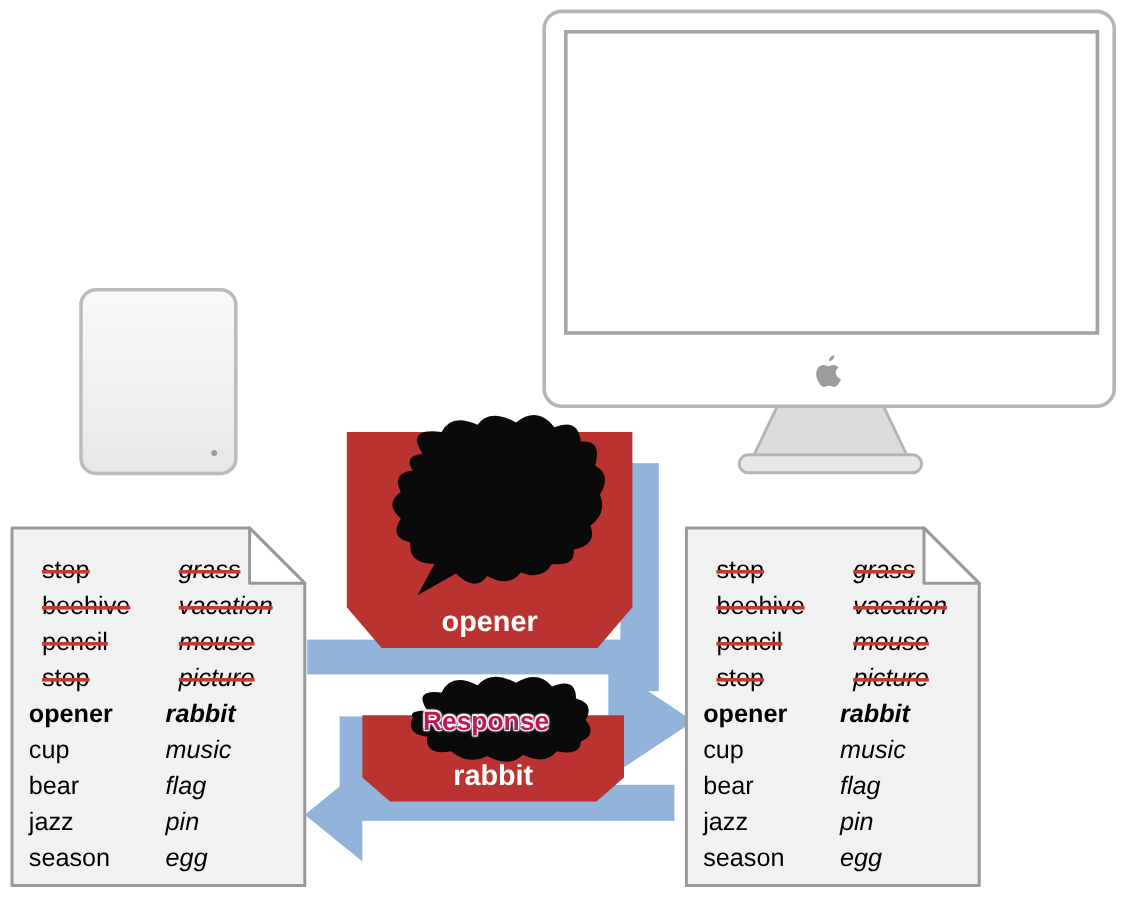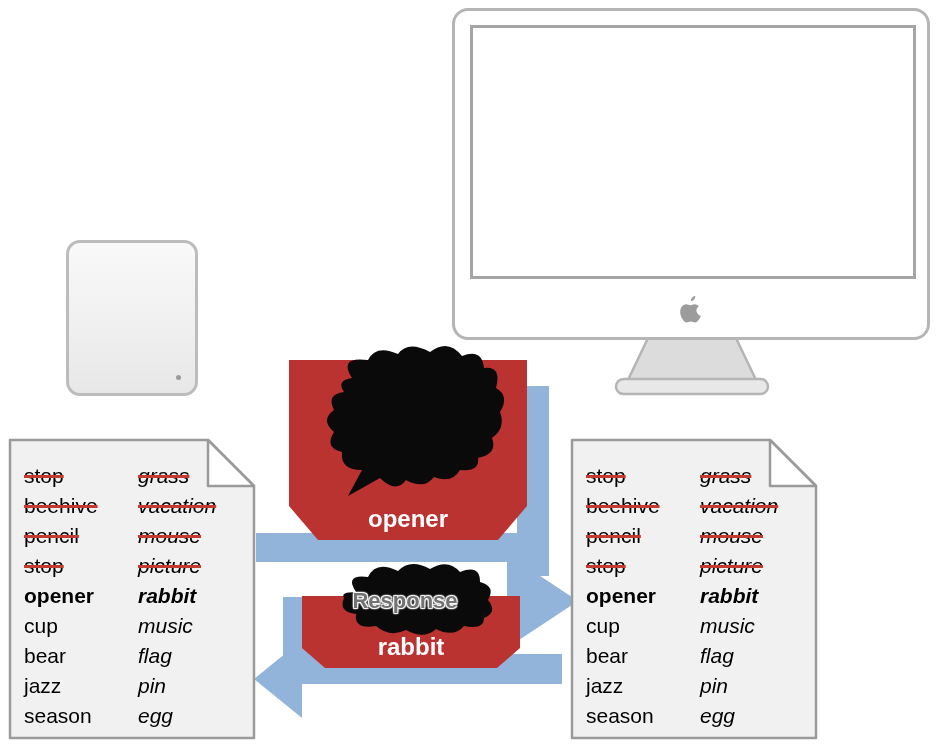--- a/index.html
+++ b/index.html
@@ -29,30 +29,30 @@
   .document { position:absolute; width:248px; height:302px; z-index:5; }
   .doc-left  { left:8px;  top:438px; }
   .doc-right { left:570px; top:438px; }
   .doc-shape { position:absolute; left:0; top:0; width:248px; height:302px; }
   .doc-body { fill:#f1f1f1; stroke:#9a9a9a; stroke-width:2.5; stroke-linejoin:round; }
   .doc-fold { fill:#ffffff; stroke:#9a9a9a; stroke-width:2.5; stroke-linejoin:round; }
   .doc-col { position:absolute; top:23px; }
   .col1 { left:16px; }
   .col2 { left:130px;font-style:italic; }
   .word { display:block; font-size:21px; line-height:30px; color:#000; white-space:nowrap; }
-  .word.struck { text-decoration:line-through; text-decoration-color:#c23a30; text-decoration-thickness:3px; }
+  .word.struck { text-decoration:line-through; text-decoration-color:#c23a30; text-decoration-thickness:3px;margin-left:11px; }
   .word.bold { font-weight:bold; }
 
   
   .banner-label { position:absolute; z-index:6; color:#ffffff; font-weight:bold;
                   font-size:24px; text-align:center; }
   .label-opener { left:289px; top:505px; width:238px; }
   .label-rabbit { left:302px; top:633px; width:218px; }
   .burst-label { position:absolute; z-index:6; left:305px; top:588px; width:200px;
-                 text-align:center; font-size:22px; font-weight:bold; color:#737373;
+                 text-align:center; font-size:22px; font-weight:bold; color:#be185d;
                  text-shadow:-1px -1px 1px #fff, 1px -1px 1px #fff, -1px 1px 1px #fff, 1px 1px 1px #fff, 0 0 3px #fff; }
 </style>
 </head>
 <body>
 
 <div class="scene">
 
   <svg class="layer arrows-layer" viewBox="0 0 942 749">
     <g fill="#92b4da">
       <rect x="517" y="386" width="32" height="190"></rect>

